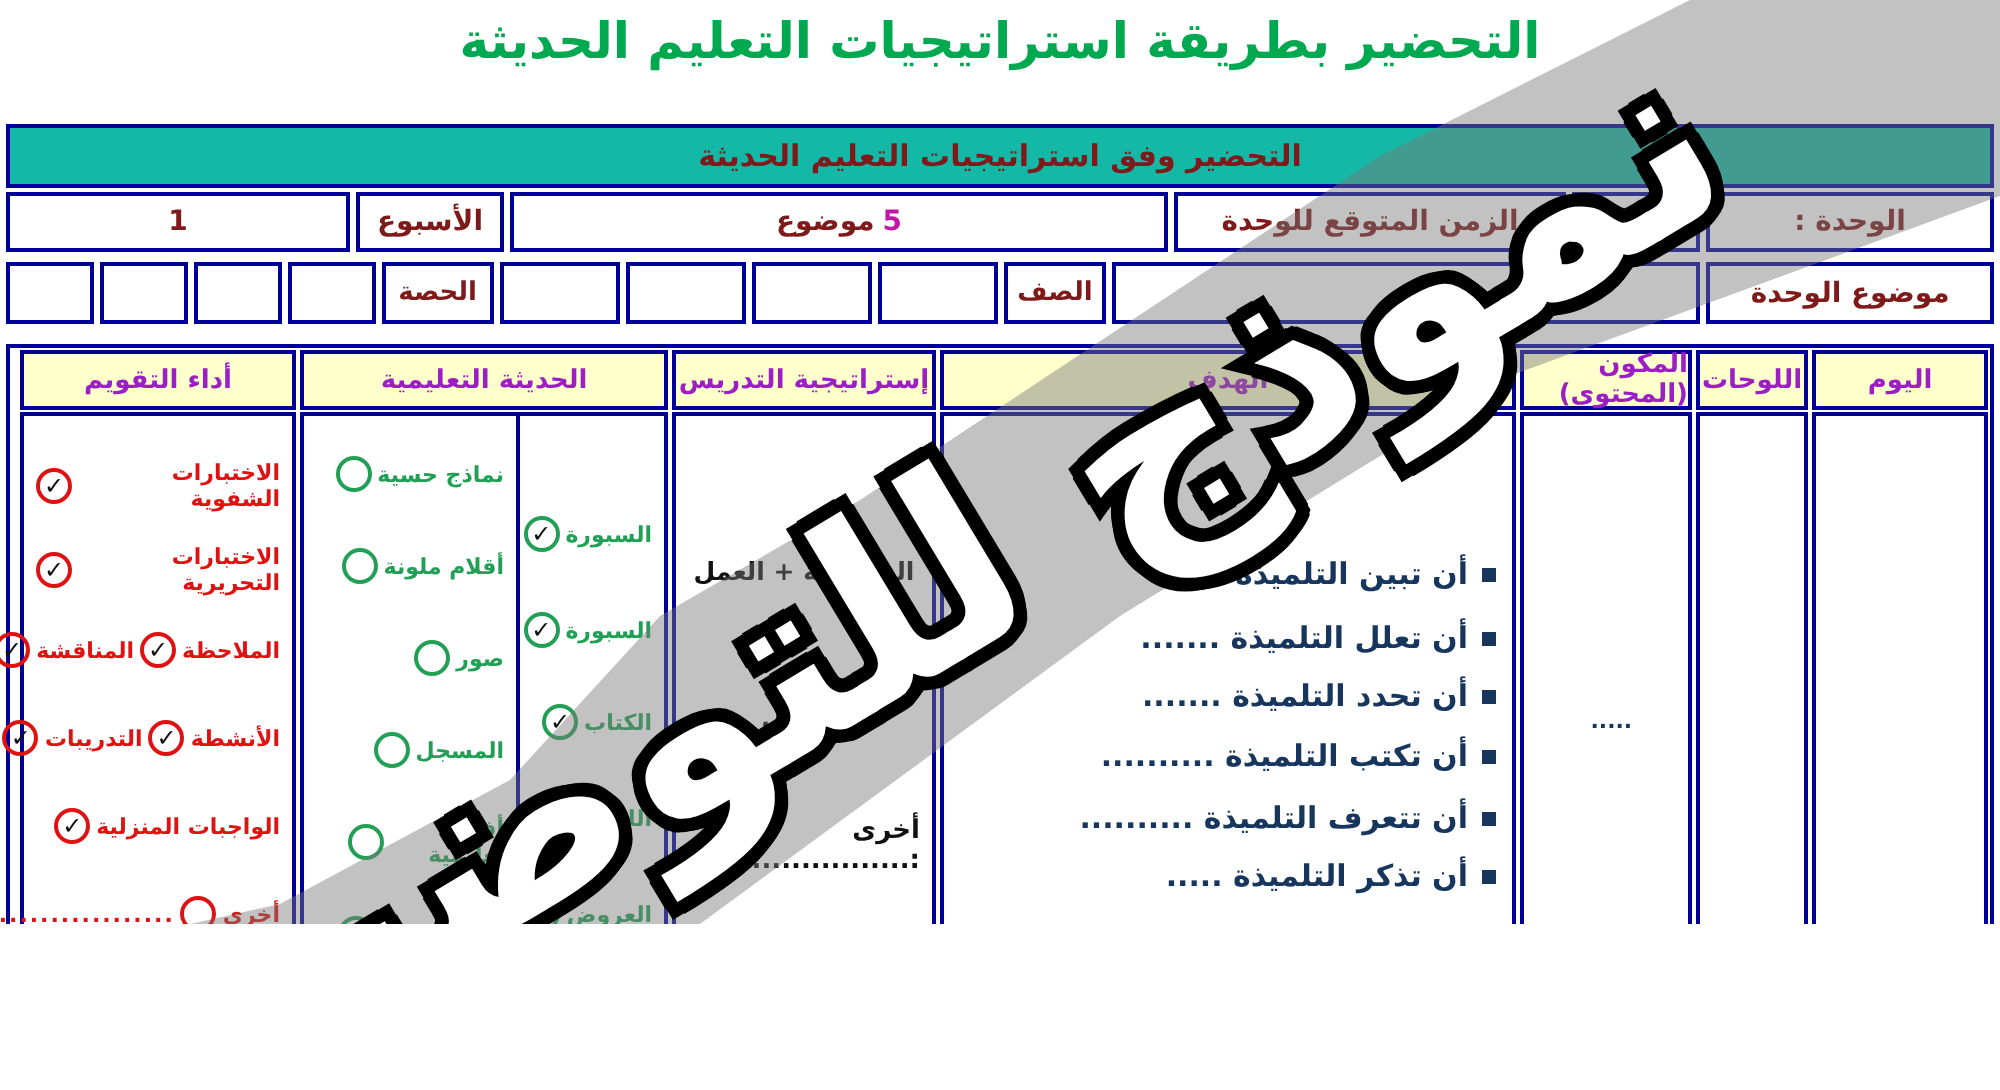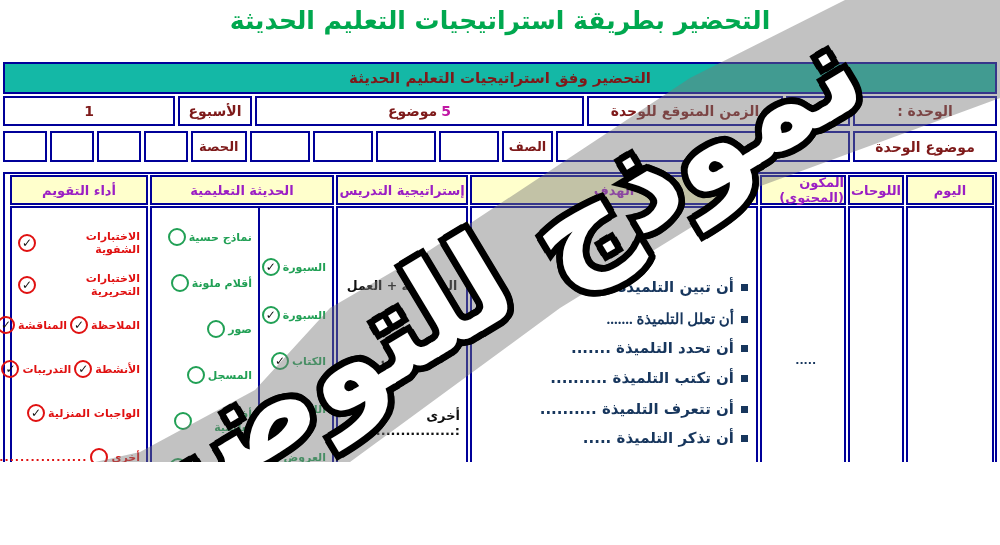--- a/index.html
+++ b/index.html
@@ -112,21 +112,21 @@
 
       <div class="bcell w-comp">
         <span class="comp-dots">.....</span>
       </div>
 
       <div class="bcell w-obj">
         <div class="obj" style="top:70px;">
             <span class="bullet"></span>
             <span>أن تبين التلميذة .....</span>
           </div>
-        <div class="obj" style="top:102px;font-family:Liberation Serif, serif;">
+        <div class="obj" style="top:102px;">
             <span class="bullet"></span>
             <span>أن تعلل التلميذة .......</span>
           </div>
         <div class="obj" style="top:131px;">
             <span class="bullet"></span>
             <span>أن تحدد التلميذة .......</span>
           </div>
         <div class="obj" style="top:161px;">
             <span class="bullet"></span>
             <span>أن تكتب التلميذة ..........</span>

